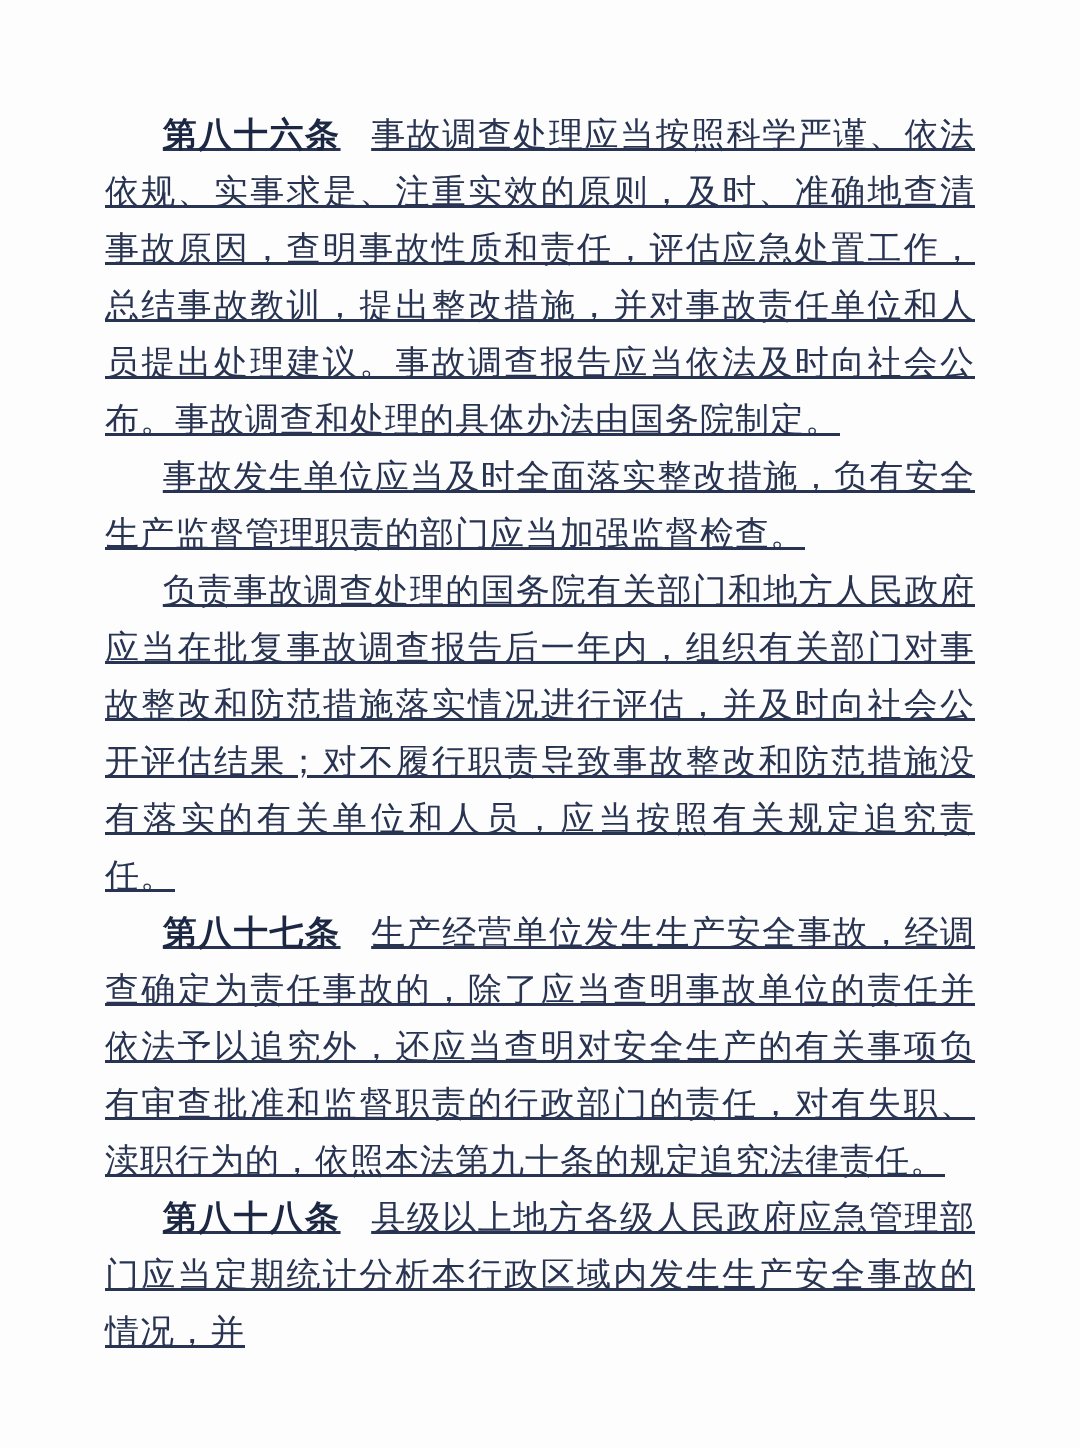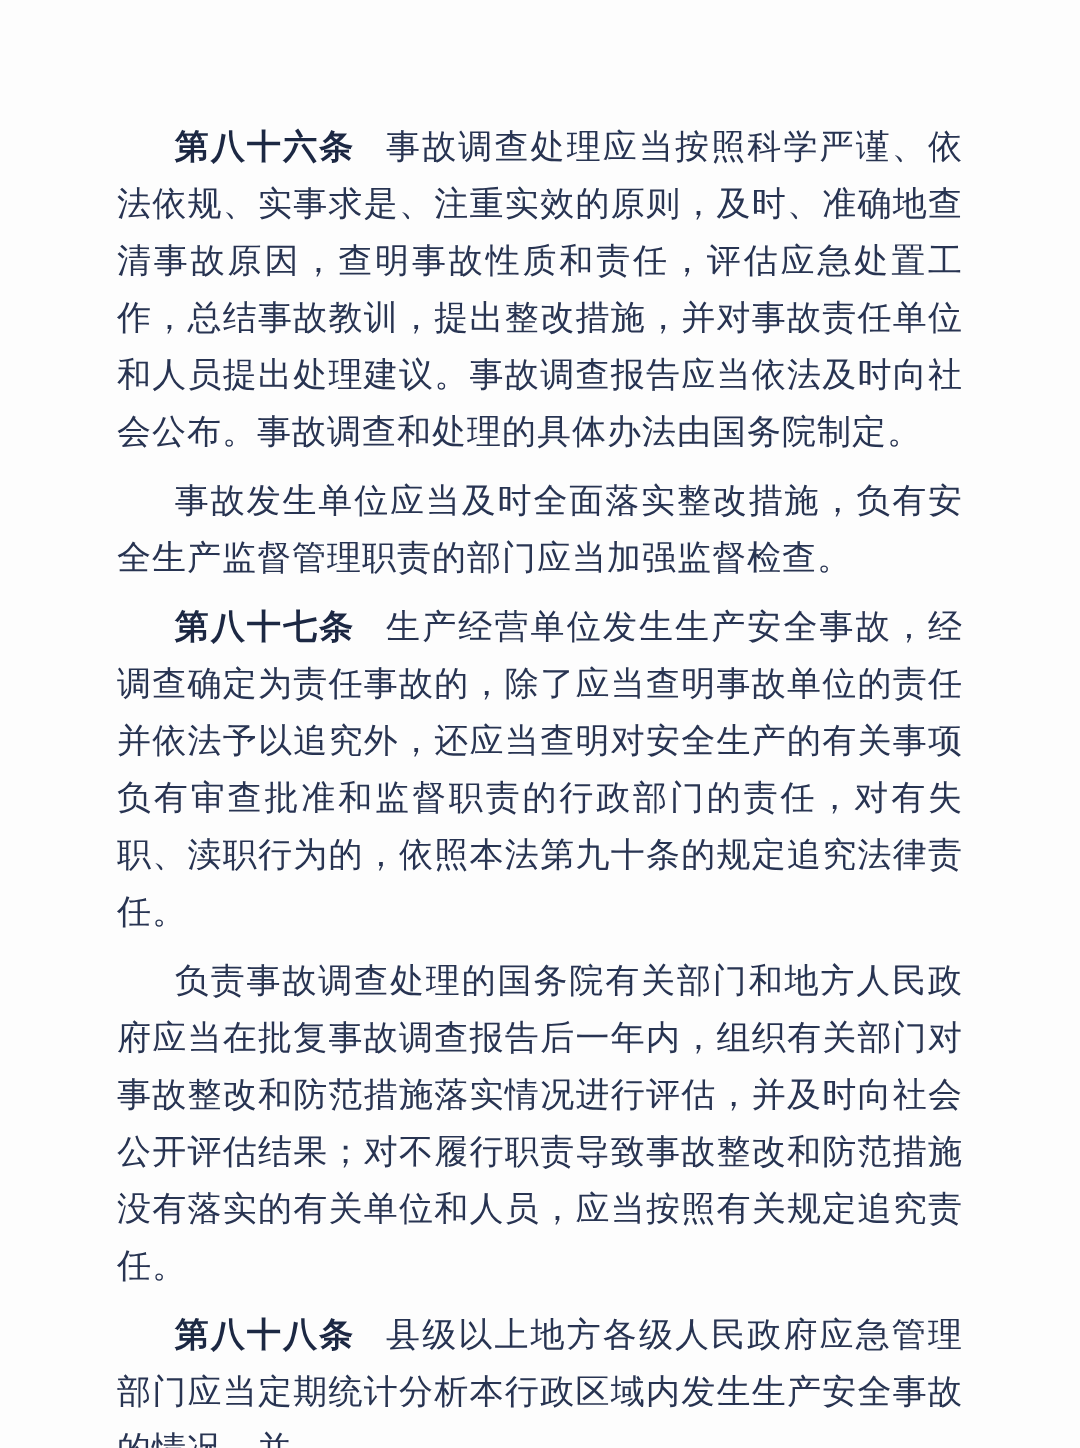--- a/index.html
+++ b/index.html
@@ -21,39 +21,40 @@
   }
   .doc-body {
     font-family: "Liberation Serif", "DejaVu Serif", serif;
     font-size: 34px;
     line-height: 57px;
     color: var(--fg, #283452);
     text-align: justify;
     letter-spacing: 1px;
   }
   .para {
-    margin: 12px;
+    margin: 0;
     text-indent: 1.7em;
+    text-decoration: underline;
   }
   .article-no {
     font-family: "Liberation Sans", "DejaVu Sans", sans-serif;
     font-weight: bold;
     color: var(--article-fg, #1c2843);
     margin-right: 0.9em;
   }
 </style>
 </head>
 <body>
 
 <div class="page">
   <div class="doc-body" id="doc-body">
   <p class="para"><span class="article-no">第八十六条</span><span class="para-text">事故调查处理应当按照科学严谨、依法依规、实事求是、注重实效的原则，及时、准确地查清事故原因，查明事故性质和责任，评估应急处置工作，总结事故教训，提出整改措施，并对事故责任单位和人员提出处理建议。事故调查报告应当依法及时向社会公布。事故调查和处理的具体办法由国务院制定。</span></p>
 
   <p class="para"><span class="para-text">事故发生单位应当及时全面落实整改措施，负有安全生产监督管理职责的部门应当加强监督检查。</span></p>
 
+  <p class="para"><span class="para-text">负责事故调查处理的国务院有关部门和地方人民政府应当在批复事故调查报告后一年内，组织有关部门对事故整改和防范措施落实情况进行评估，并及时向社会公开评估结果；对不履行职责导致事故整改和防范措施没有落实的有关单位和人员，应当按照有关规定追究责任。</span></p>
+
   <p class="para"><span class="article-no">第八十七条</span><span class="para-text">生产经营单位发生生产安全事故，经调查确定为责任事故的，除了应当查明事故单位的责任并依法予以追究外，还应当查明对安全生产的有关事项负有审查批准和监督职责的行政部门的责任，对有失职、渎职行为的，依照本法第九十条的规定追究法律责任。</span></p>
-
-  <p class="para"><span class="para-text">负责事故调查处理的国务院有关部门和地方人民政府应当在批复事故调查报告后一年内，组织有关部门对事故整改和防范措施落实情况进行评估，并及时向社会公开评估结果；对不履行职责导致事故整改和防范措施没有落实的有关单位和人员，应当按照有关规定追究责任。</span></p>
 
 
   <p class="para"><span class="article-no">第八十八条</span><span class="para-text">县级以上地方各级人民政府应急管理部门应当定期统计分析本行政区域内发生生产安全事故的情况，并</span></p>
 </div>
 </div>
 
 </body></html>

